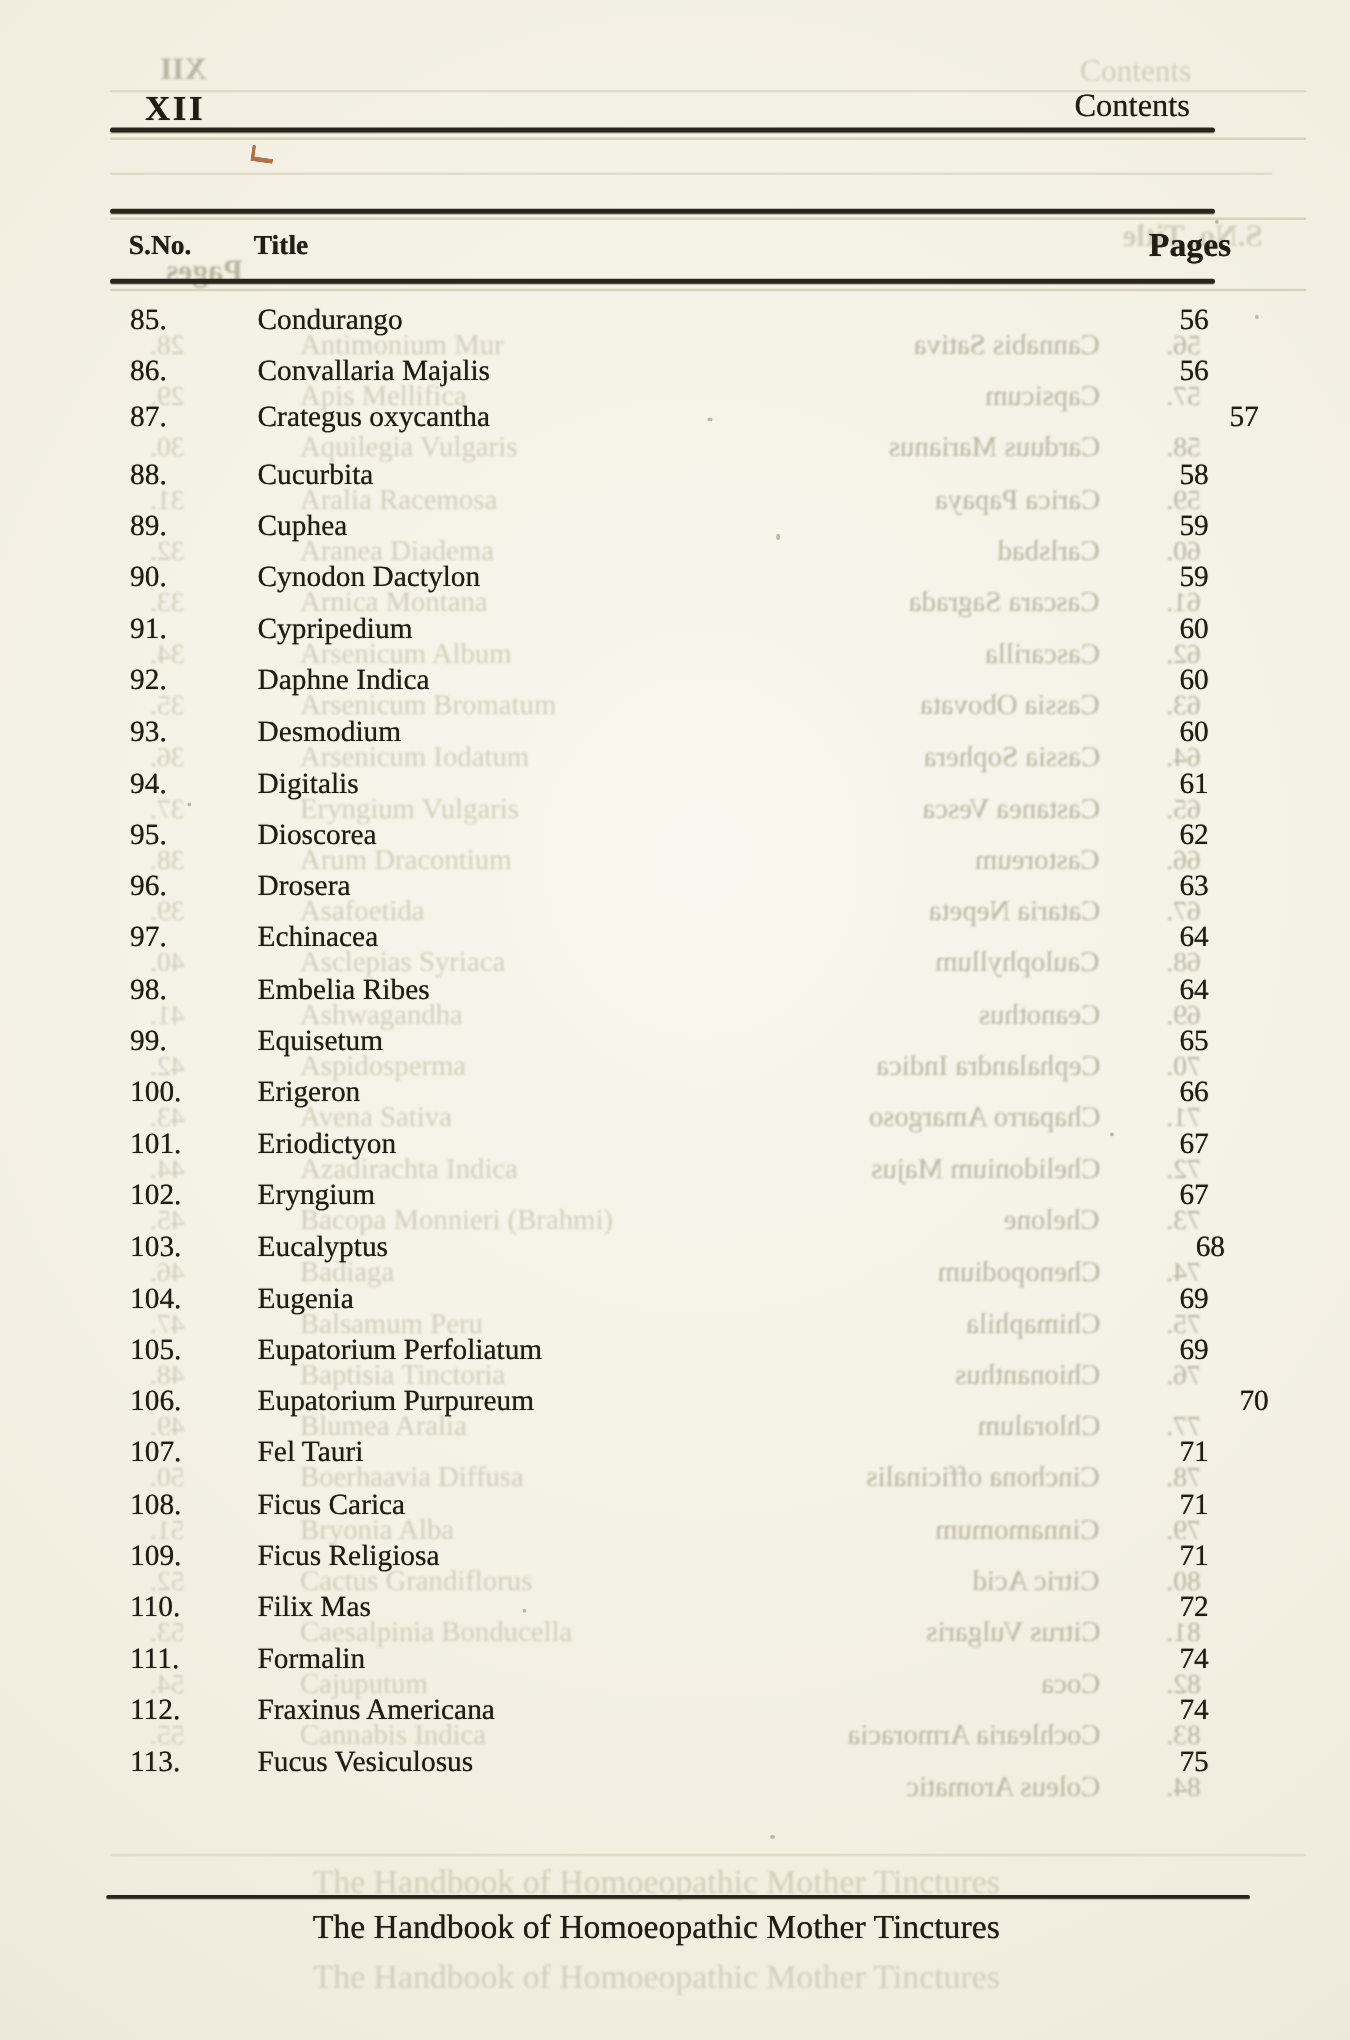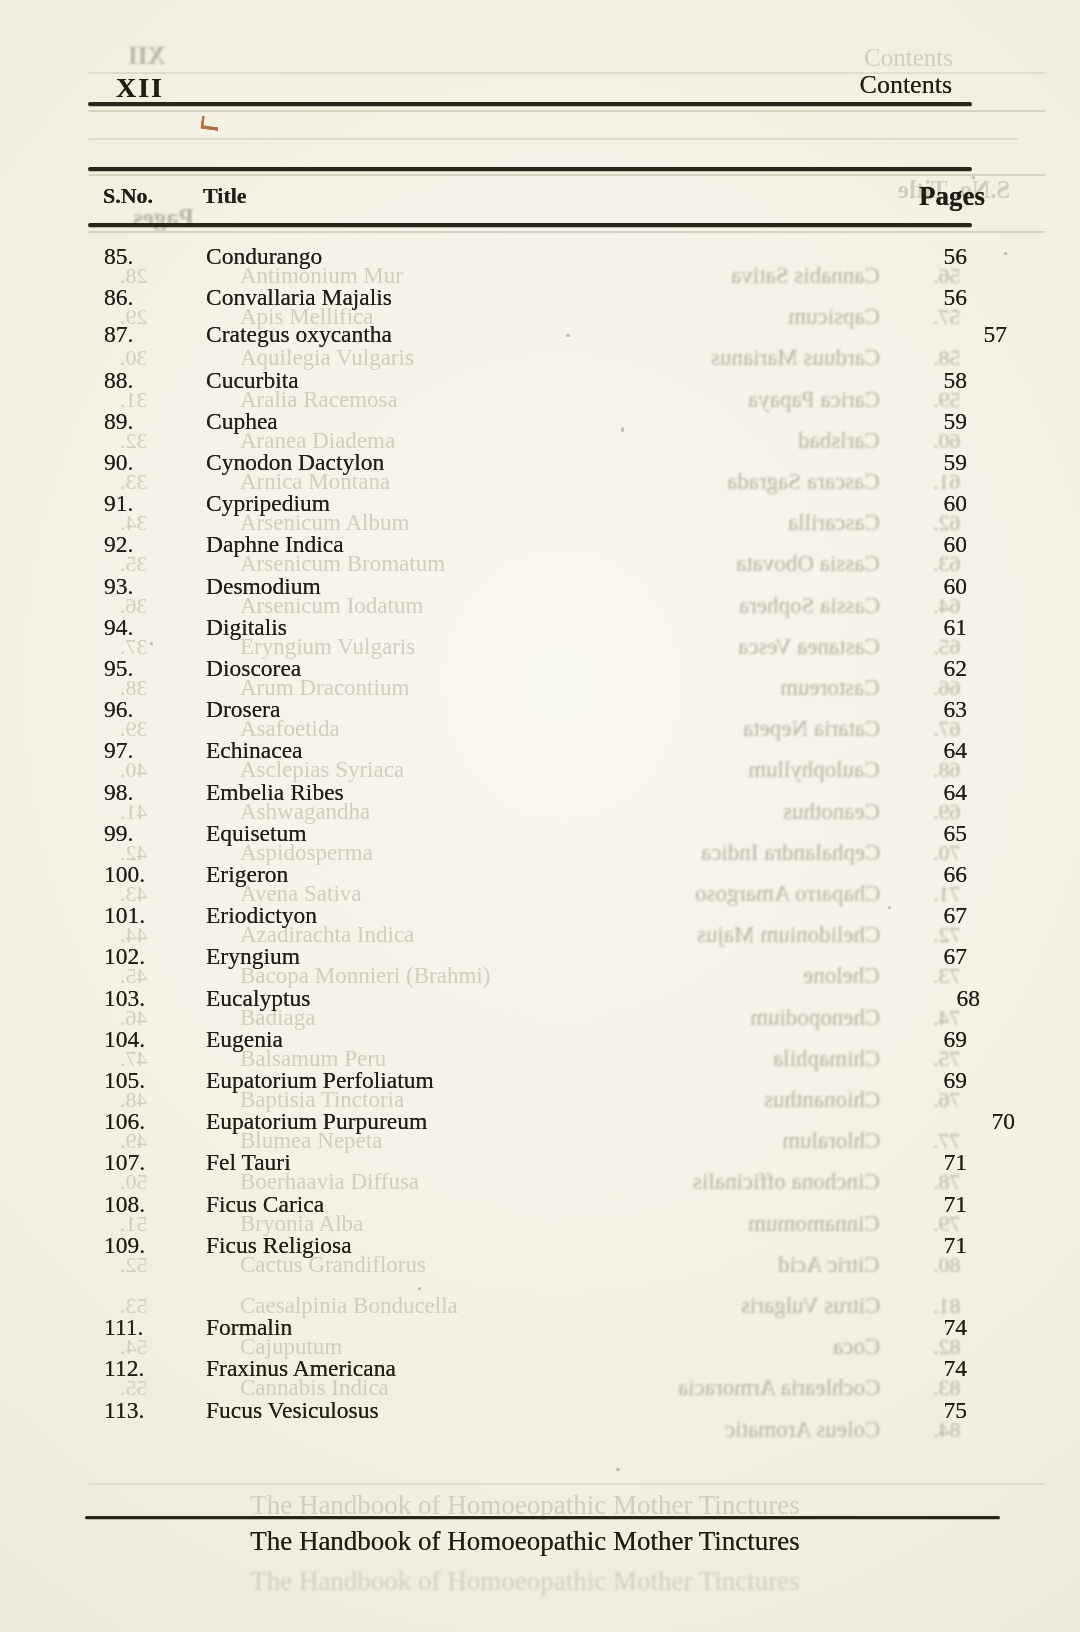--- a/index.html
+++ b/index.html
@@ -206,21 +206,21 @@
         <span class="gnumB gB mir">75.</span>
       </div>
       <div class="grow" style="top: 824px;">
         <span class="gnumA gA mir">48.</span>
         <span class="gtitleA gA">Baptisia Tinctoria</span>
         <span class="gtitleB gB mir">Chionanthus</span>
         <span class="gnumB gB mir">76.</span>
       </div>
       <div class="grow" style="top: 865.2px;">
         <span class="gnumA gA mir">49.</span>
-        <span class="gtitleA gA">Blumea Nepeta</span>
+        <span class="gtitleA gA">Blumea Aralia</span>
         <span class="gtitleB gB mir">Chloralum</span>
         <span class="gnumB gB mir">77.</span>
       </div>
       <div class="grow" style="top: 906.4px;">
         <span class="gnumA gA mir">50.</span>
         <span class="gtitleA gA">Boerhaavia Diffusa</span>
         <span class="gtitleB gB mir">Cinchona officinalis</span>
         <span class="gnumB gB mir">78.</span>
       </div>
       <div class="grow" style="top: 947.6px;">
@@ -377,20 +377,25 @@
       </div>
       <div class="row ink" style="top: 947.6px;">
         <span class="sno">108.</span>
         <span class="title">Ficus Carica</span>
         <span class="pg">71</span>
       </div>
       <div class="row ink" style="top: 988.8px;">
         <span class="sno">109.</span>
         <span class="title">Ficus Religiosa</span>
         <span class="pg">71</span>
+      </div>
+      <div class="row ink" style="top: 1030px;">
+        <span class="sno">110.</span>
+        <span class="title">Filix Mas</span>
+        <span class="pg">72</span>
       </div>
       <div class="row ink" style="top: 1071.2px;">
         <span class="sno">111.</span>
         <span class="title">Formalin</span>
         <span class="pg">74</span>
       </div>
       <div class="row ink" style="top: 1112.4px;">
         <span class="sno">112.</span>
         <span class="title">Fraxinus Americana</span>
         <span class="pg">74</span>

